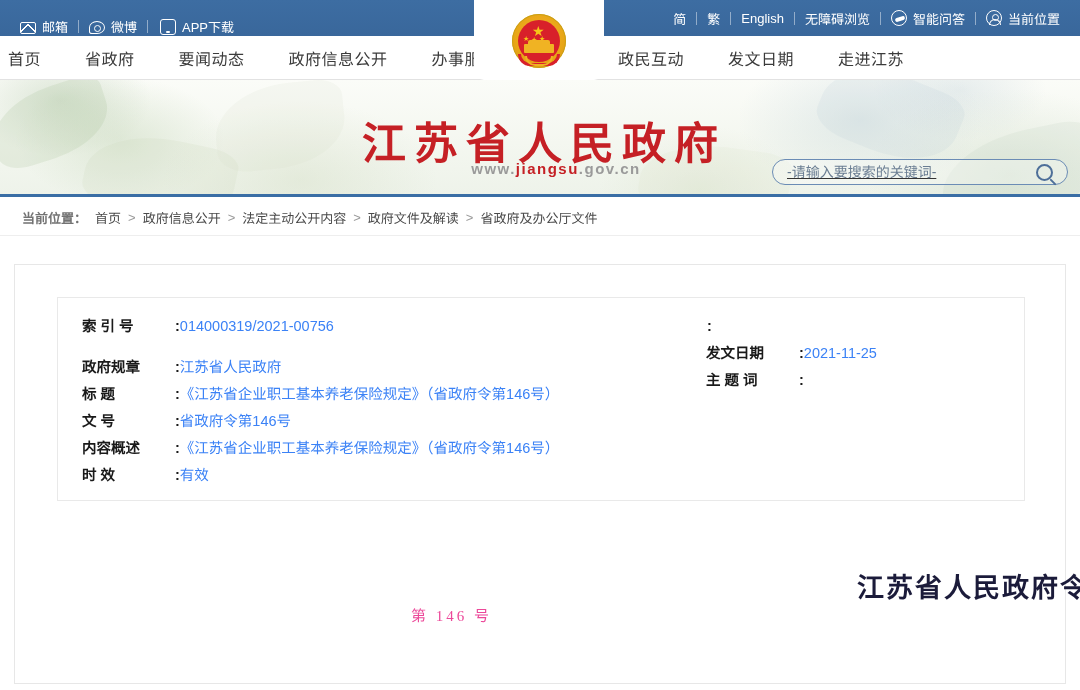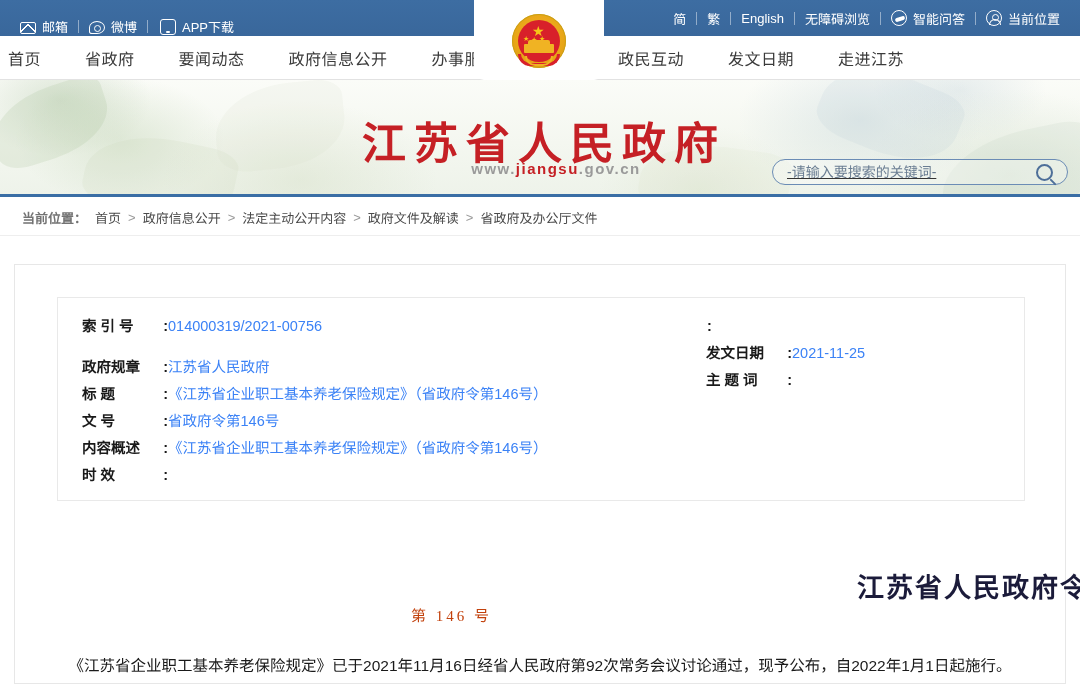--- a/index.html
+++ b/index.html
@@ -161,37 +161,37 @@
   .infobox{
     position:absolute; left:42px; top:32px; width:968px; height:204px;
     border:1px solid #e9e9e9; background:#fff;
   }
   .infogrid{ position:relative; width:100%; height:100%; }
   .col-l{ position:absolute; left:24px; top:16px; width:560px; }
   .col-r{ position:absolute; left:648px; top:16px; width:320px; }
   .row{ display:flex; font-size:14.5px; line-height:25px; color:#222; margin-bottom:2px; }
   .row .k{
     font-weight:bold; color:#1a1a1a; flex:0 0 86px;
-    display:flex; justify-content:space-between; white-space:nowrap;
+    display:flex; justify-content:flex-start; white-space:nowrap;gap:20px;
   }
   .row .k .kt{ display:flex; justify-content:space-between; width:72px; }
   .row .k .colon{ margin-left:1px; }
   .row .v{ color:#3b82f6; flex:1; }
   .row.sp{ margin-top:16px; }
 
   
   .doc-title{
     position:absolute; left:9px; top:566px; width:1080px; text-align:right;
     font-family:"Liberation Serif","DejaVu Serif",serif;
     font-size:27px; font-weight:bold; color:#1b1b3a; letter-spacing:2px;
   }
   .doc-sub{
     position:absolute; left:0; top:604px; width:903px; text-align:center;
     font-family:"Liberation Serif","DejaVu Serif",serif;
-    font-size:15px; color:#c2410c; letter-spacing:3px;
+    font-size:15px; color:#ec4899; letter-spacing:3px;
   }
   .doc-para{
     position:absolute; left:60px; top:652px; width:960px; text-align:center;
     font-size:15.5px; line-height:28px; color:#1a1a1a;
   }
 </style>
 </head>
 <body>
 
 <div id="root">
@@ -344,20 +344,21 @@
                 <span class="kt">内容概述</span>
                 <span class="colon">:</span>
               </span>
             <span class="v">《江苏省企业职工基本养老保险规定》（省政府令第146号）</span>
           </div>
           <div class="row">
             <span class="k">
                 <span class="kt">时    效</span>
                 <span class="colon">:</span>
               </span>
+            <span class="v">有效</span>
           </div>
         </div>
 
         <div class="col-r">
           <div class="row">
             <span class="k">
                 <span class="colon">:</span>
               </span>
           </div>
           <div class="row">
@@ -375,15 +376,14 @@
             <span class="v"></span>
           </div>
         </div>
 
       </div>
     </div>
   </div>
 
   <div class="doc-title">江苏省人民政府令</div>
   <div class="doc-sub">第 146 号</div>
-  <div class="doc-para">《江苏省企业职工基本养老保险规定》已于2021年11月16日经省人民政府第92次常务会议讨论通过，现予公布，自2022年1月1日起施行。</div>
 
 </div>
 
 </body></html>

